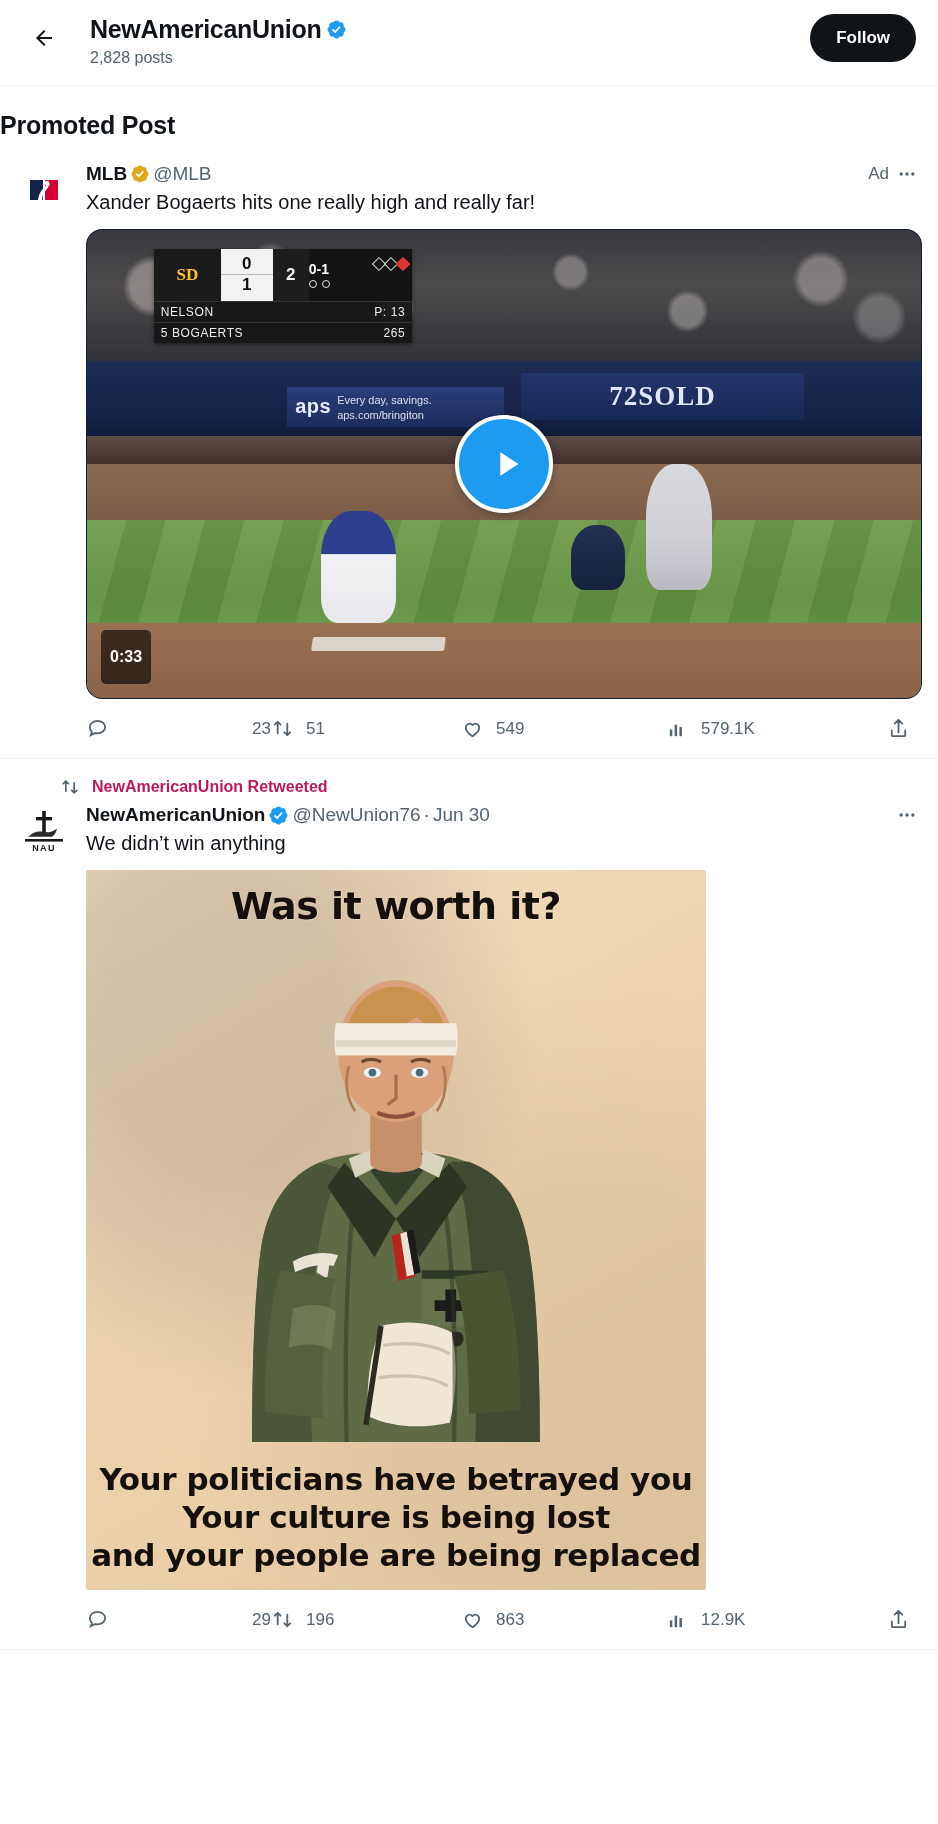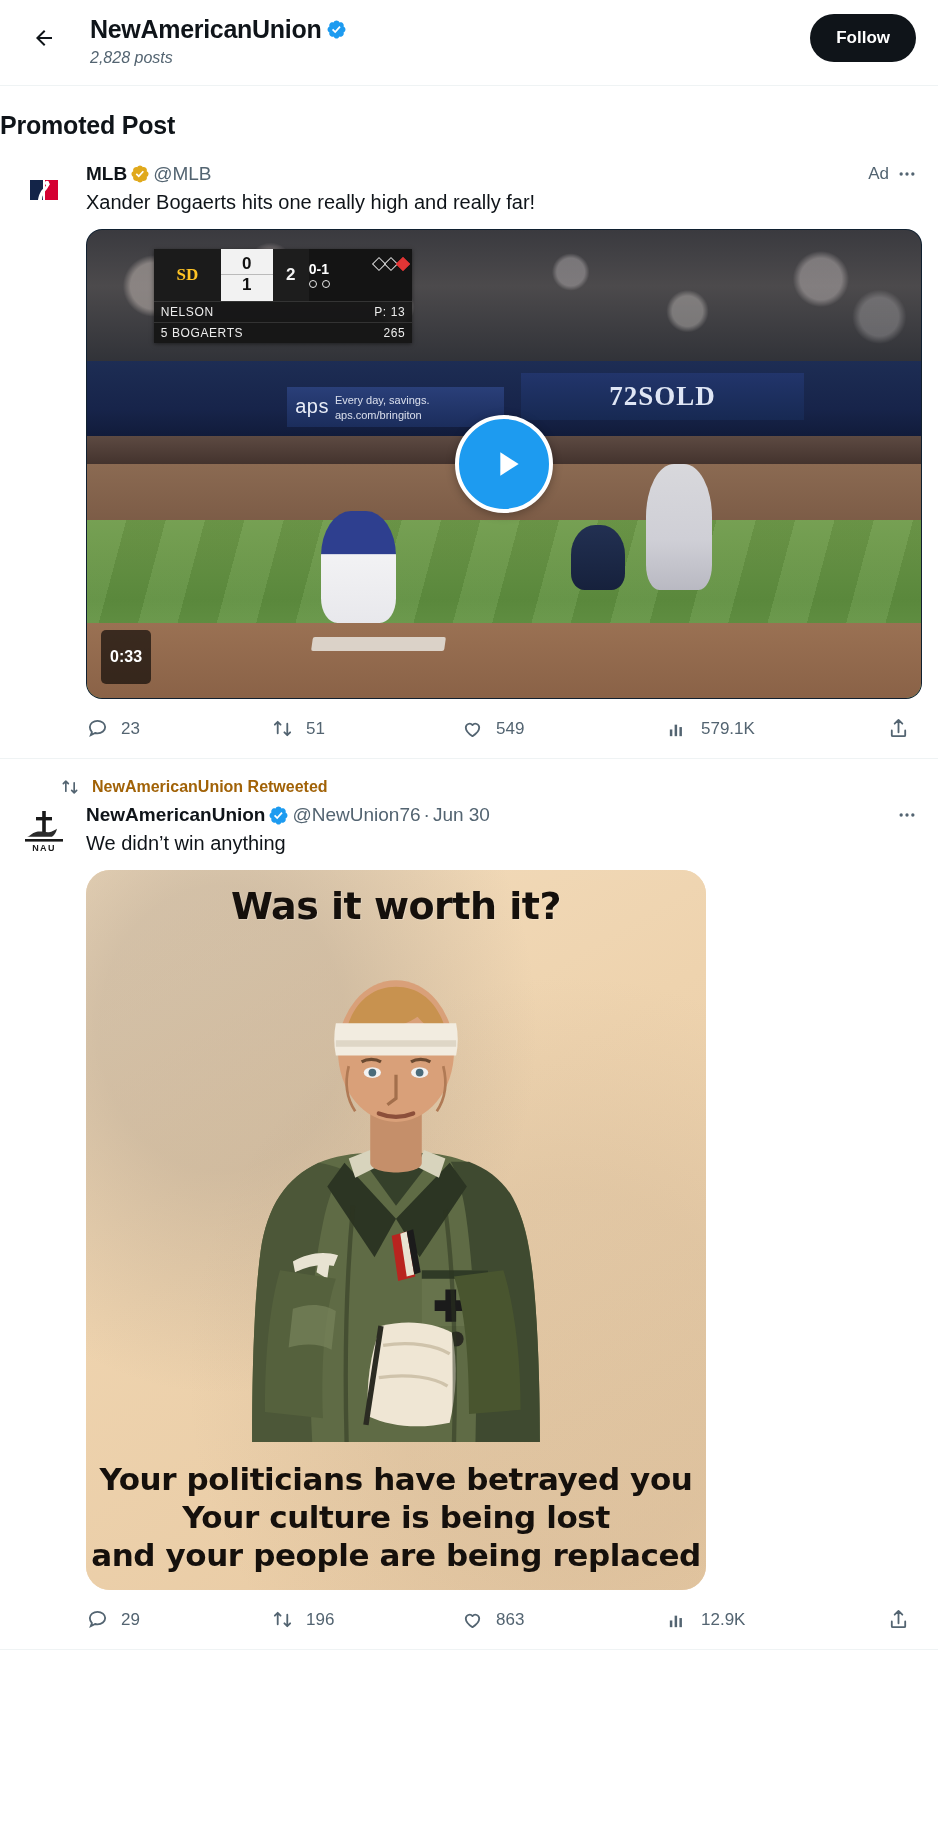--- a/index.html
+++ b/index.html
@@ -31,21 +31,21 @@
   }
   .back-btn svg { width: 24px; height: 24px; fill: #0f1419; }
   .header-titles { flex: 1; margin-left: 22px; padding-top: 4px; }
   .header-name-row { display: flex; align-items: center; gap: 5px; }
   .header-name {
     font-size: 25px; font-weight: bold; letter-spacing: -0.3px;
     line-height: 30px; color: #0f1419;
   }
   .verified-blue { width: 21px; height: 21px; flex: none; display:block; }
   .header-sub {
-    font-size: 16px; color: #536471; margin-top: 4px; line-height: 20px; font-style: italic;
+    font-size: 16px; color: #536471; margin-top: 4px; line-height: 20px;
   }
   .follow-btn {
     background: #0f1419; color: #fff;
     border: none; border-radius: 999px;
     font-size: 17px; font-weight: bold;
     padding: 0 26px; height: 48px;
     font-family: "Liberation Sans", sans-serif;
     cursor: pointer; flex: none; margin-top: 4px;
   }
 
@@ -55,21 +55,21 @@
     padding: 24px 20px 14px 0;
     letter-spacing: -0.2px;
     line-height: 30px;
   }
 
   
   .tweet { padding: 8px 16px 0 16px; border-bottom: 1px solid #eff3f4; }
   .retweet-ctx {
     display: flex; align-items: center; gap: 12px;
     padding: 10px 0 6px 44px;
-    color: #a16207; font-size: 16px; font-weight: bold;
+    color: #be185d; font-size: 16px; font-weight: bold;
   }
   .retweet-ctx svg { width: 20px; height: 20px; fill: #536471; flex:none; }
   .tweet-body { display: flex; gap: 14px; }
   .avatar { width: 56px; height: 56px; flex: none; border-radius: 50%; overflow: hidden; }
   .avatar svg { display: block; width: 56px; height: 56px; }
   .tweet-main { flex: 1; min-width: 0; }
   .name-row { display: flex; align-items: center; gap: 3px; line-height: 24px; }
   .disp-name { font-size: 19px; font-weight: bold; color: #0f1419; white-space: nowrap; }
   .handle, .dot-sep, .date { font-size: 19px; color: #536471; white-space: nowrap; }
   .spacer { flex: 1; }
@@ -104,21 +104,21 @@
     background: linear-gradient(180deg,#22356b,#172953);
     color:#dfe6f5; font-size:27px; font-weight:bold; letter-spacing:1px;
     font-family: "Liberation Serif", serif;
   }
   .sign-aps {
     position:absolute; left:24%; top:33.5%; width:26%; height:8.5%;
     background: linear-gradient(180deg,#2a3f79,#1b2d5c);
     display:flex; align-items:center; gap:6px; padding-left:8px;
     color:#e8ecf7; font-size:13px;
   }
-  .aps-word { font-size:20px; font-weight:normal; letter-spacing:.5px; }
+  .aps-word { font-size:20px; font-weight:bold; letter-spacing:.5px; }
   .aps-tag { font-size:11px; opacity:.92; line-height:12px; }
   .vid-band {
     position:absolute; left:0; top:44%; width:100%; height:7%;
     background: linear-gradient(180deg,#5d4a42,#3f2f2a);
   }
   .vid-dirt { position:absolute; left:0; top:50%; width:100%; height:14%;
     background: linear-gradient(180deg,#8b6a52,#7a5a45); }
   .vid-grass { position:absolute; left:0; top:62%; width:100%; height:38%;
     background:
       repeating-linear-gradient(105deg, rgba(255,255,255,.05) 0 38px, rgba(0,0,0,.05) 38px 76px),
@@ -185,21 +185,21 @@
     background:rgba(0,0,0,.62); color:#fff;
     font-size:16px; font-weight:bold;
     padding:18px 9px; border-radius:5px;
   }
 
   
   .meme-card {
     margin-top: 14px;
     width: 620px;
     height: 720px;
-    border-radius: 24px;
+    border-radius: 3px;
     overflow: hidden;
     position: relative;
     background: #f0d6b4;
     cursor: pointer;
   }
   .meme-bg {
     position:absolute; inset:0;
     background:
       radial-gradient(ellipse at 22% 22%, rgba(140,130,120,.30) 0 18%, transparent 46%),
       radial-gradient(ellipse at 78% 70%, rgba(160,140,120,.14) 0 26%, transparent 56%),
@@ -223,21 +223,21 @@
   
   .actions {
     display:flex; align-items:center;
     padding: 18px 4px 18px 0;
     color:#536471;
   }
   .act { display:flex; align-items:center; gap:12px; cursor:pointer; }
   .act svg { width:23px; height:23px; fill:none; stroke:#536471; stroke-width:1.9; }
   .act svg.filled { fill:#536471; stroke:none; }
   .act-count { font-size:17px; color:#536471; }
-  .act-reply { width: 185px; }
+  .act-reply { width: 185px; justify-content: space-between; }
   .act-rt { width: 190px; }
   .act-like { width: 205px; }
   .act-views { width: 185px; }
   .act-share { margin-left:auto; margin-right:8px; }
 </style>
 </head>
 <body>
 
 <div class="header">
   <div class="back-btn">

